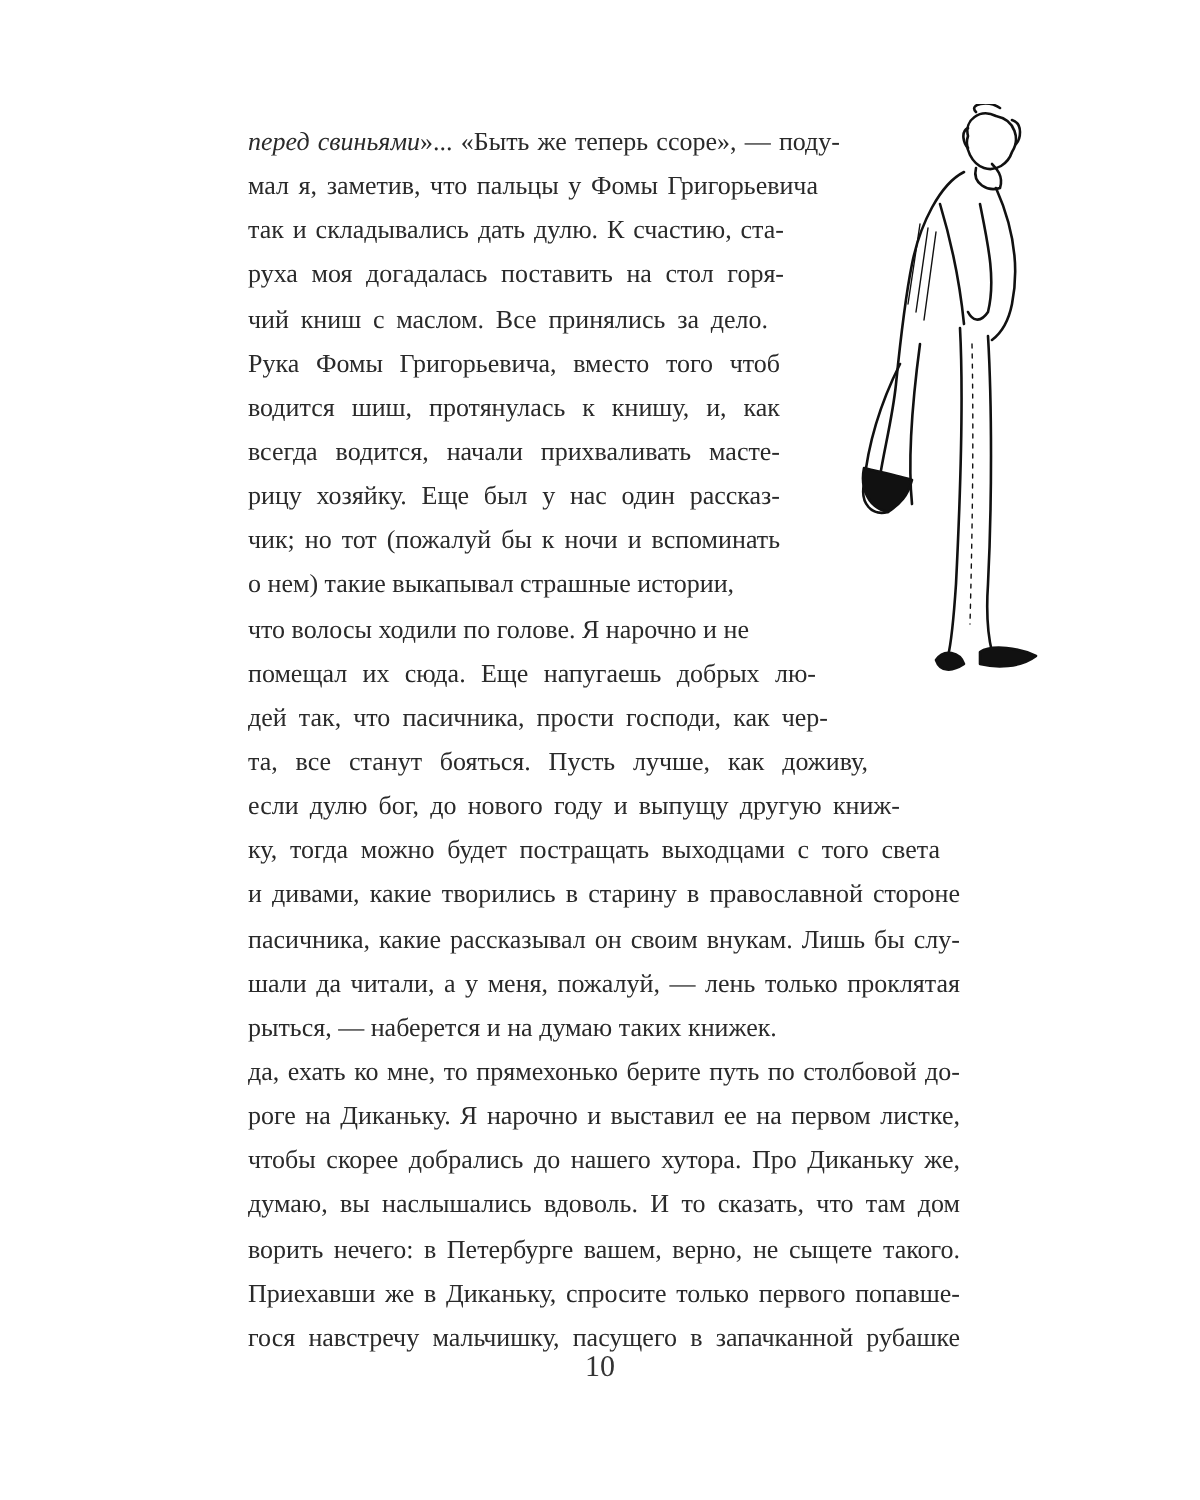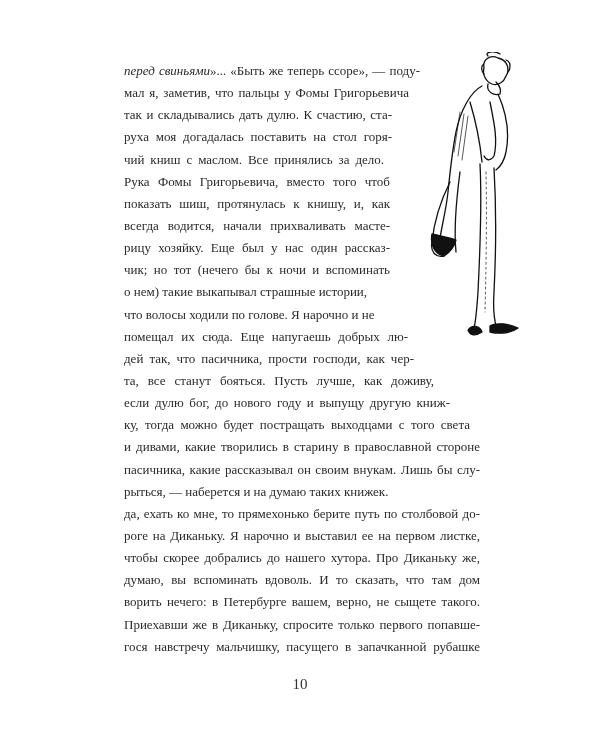--- a/index.html
+++ b/index.html
@@ -29,38 +29,39 @@
 
 <div class="page">
 
   <div class="text-block">
     <div class="line" style="width:296px"><span class="it">перед свиньями</span><span>»... «Быть же теперь ссоре», — поду-</span></div>
     <div class="line" style="width:285px">мал я, заметив, что пальцы у Фомы Григорьевича</div>
     <div class="line" style="width:268px">так и складывались дать дулю. К счастию, ста-</div>
     <div class="line" style="width:268px">руха моя догадалась поставить на стол горя-</div>
     <div class="line" style="width:260px">чий книш с маслом. Все принялись за дело.</div>
     <div class="line" style="width:266px">Рука Фомы Григорьевича, вместо того чтоб</div>
-    <div class="line" style="width:266px">показать шиш, протянулась к книшу, и, как</div>
+    <div class="line" style="width:266px">водится шиш, протянулась к книшу, и, как</div>
     <div class="line" style="width:266px">всегда водится, начали прихваливать масте-</div>
     <div class="line" style="width:266px">рицу хозяйку. Еще был у нас один рассказ-</div>
-    <div class="line" style="width:266px">чик; но тот (нечего бы к ночи и вспоминать</div>
+    <div class="line" style="width:266px">чик; но тот (пожалуй бы к ночи и вспоминать</div>
     <div class="line short" style="width:270px">о нем) такие выкапывал страшные истории,</div>
     <div class="line short" style="width:270px">что волосы ходили по голове. Я нарочно и не</div>
     <div class="line" style="width:284px">помещал их сюда. Еще напугаешь добрых лю-</div>
     <div class="line" style="width:290px">дей так, что пасичника, прости господи, как чер-</div>
     <div class="line" style="width:310px">та, все станут бояться. Пусть лучше, как доживу,</div>
     <div class="line" style="width:326px">если дулю бог, до нового году и выпущу другую книж-</div>
     <div class="line" style="width:346px">ку, тогда можно будет постращать выходцами с того света</div>
     <div class="line" style="width:356px">и дивами, какие творились в старину в православной стороне</div>
     <div class="line" style="width:356px">пасичника, какие рассказывал он своим внукам. Лишь бы слу-</div>
+    <div class="line" style="width:356px">шали да читали, а у меня, пожалуй, — лень только проклятая</div>
     <div class="line short" style="width:356px">рыться, — наберется и на думаю таких книжек.</div>
     <div class="line" style="width:356px">да, ехать ко мне, то прямехонько берите путь по столбовой до-</div>
     <div class="line" style="width:356px">роге на Диканьку. Я нарочно и выставил ее на первом листке,</div>
     <div class="line" style="width:356px">чтобы скорее добрались до нашего хутора. Про Диканьку же,</div>
-    <div class="line" style="width:356px">думаю, вы вспоминать вдоволь. И то сказать, что там дом</div>
+    <div class="line" style="width:356px">думаю, вы наслышались вдоволь. И то сказать, что там дом</div>
     <div class="line" style="width:356px">ворить нечего: в Петербурге вашем, верно, не сыщете такого.</div>
     <div class="line" style="width:356px">Приехавши же в Диканьку, спросите только первого попавше-</div>
     <div class="line" style="width:356px">гося навстречу мальчишку, пасущего в запачканной рубашке</div>
   </div>
 
   <svg class="illustration" viewBox="0 0 120 290">
     <g fill="none" stroke="#111" stroke-width="1.3" stroke-linecap="round" stroke-linejoin="round">
 
       <path d="M88 6 C80 2 72 8 74 16 C72 22 76 30 82 32 C88 34 94 30 96 24 C100 18 98 8 88 6 Z" fill="#fff"></path>
       <path d="M78 4 C74 0 84 -2 90 2 M96 8 C102 10 100 18 98 20 M74 12 C70 14 72 20 74 22"></path>

